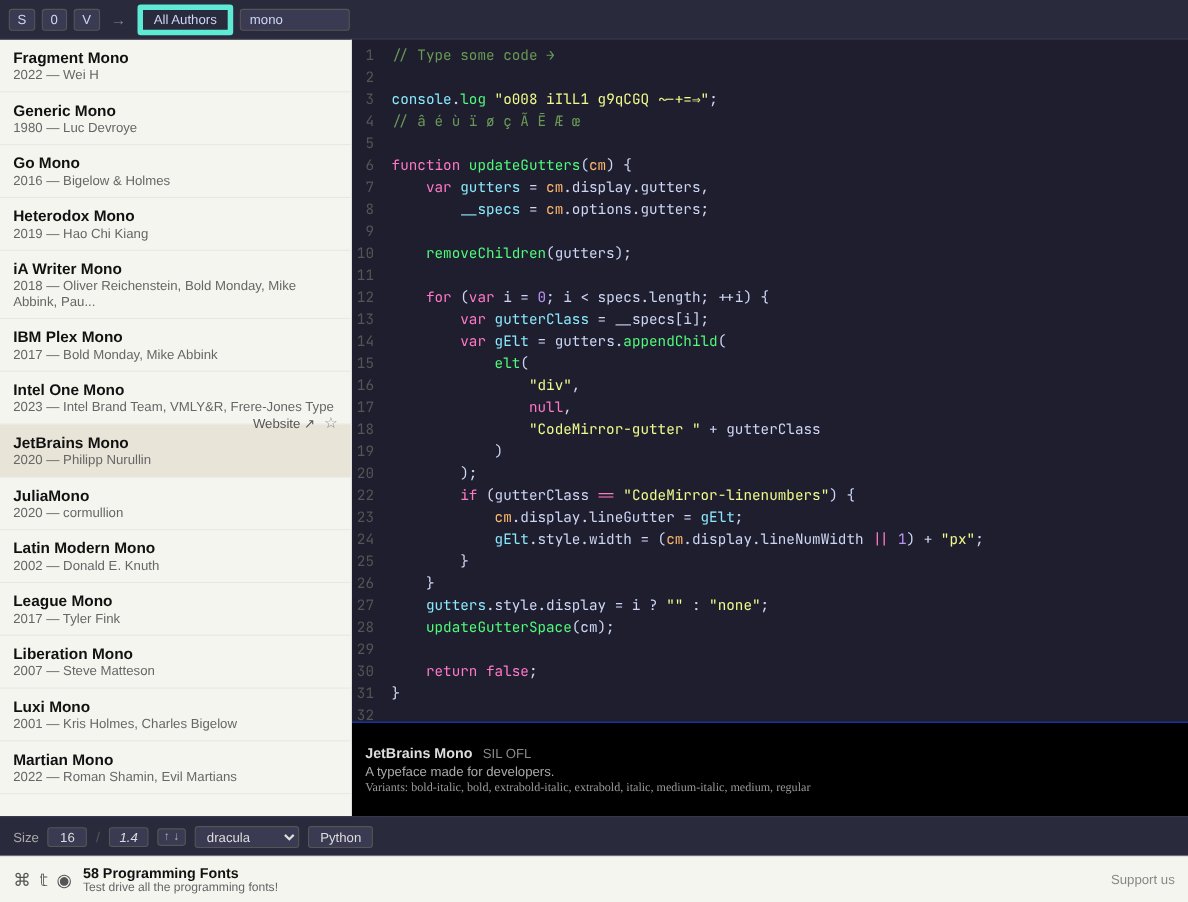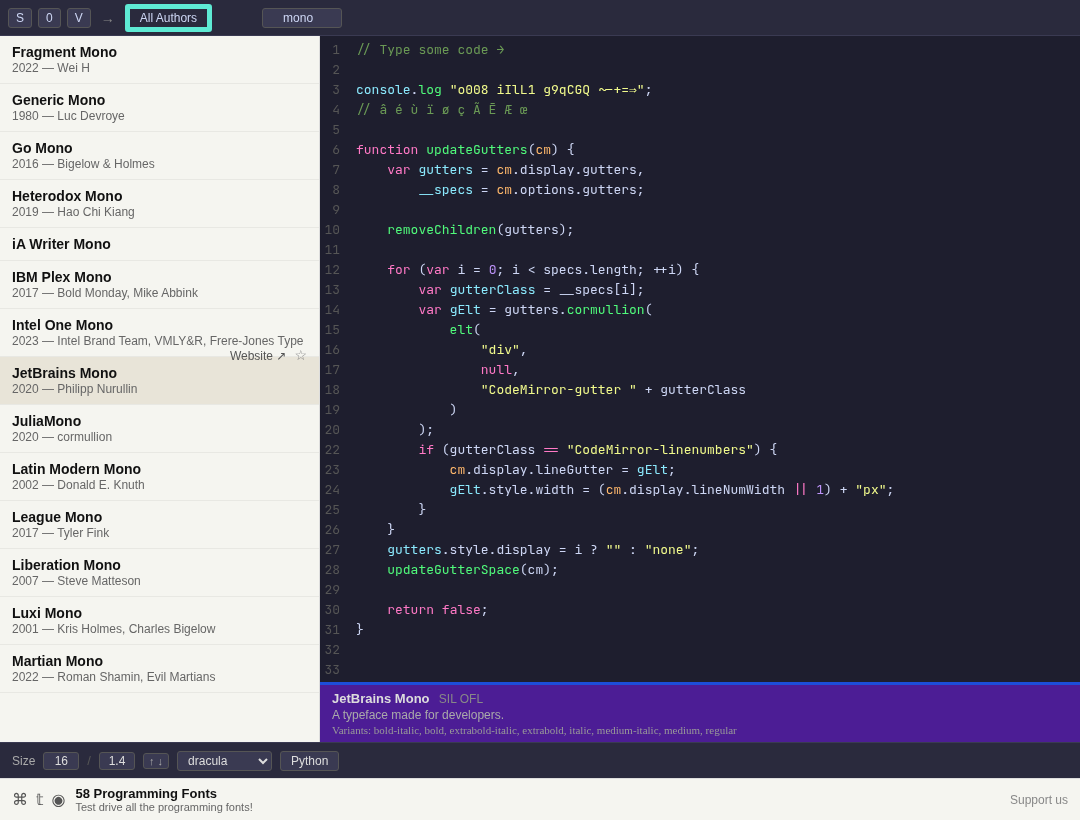--- a/index.html
+++ b/index.html
@@ -16,21 +16,21 @@
       border-radius: 3px; padding: 2px 7px; cursor: pointer; font-size: 12px;
       min-width: 22px; text-align: center;
     }
     .toolbar-arrow { background: #2a2a3d; border: none; color: #888; cursor: pointer; font-size: 14px; padding: 2px 4px; }
     #all-authors-btn {
       background: #2a2a3d; border: 5px solid #5eead4; color: #cdd6f4;
       border-radius: 3px; padding: 2px 10px; cursor: pointer; font-size: 12px;
     }
     #search-input {
       background: #3a3a52; border: 1px solid #555; color: #cdd6f4;
-      border-radius: 3px; padding: 2px 20px; font-size: 12px; width: 80px; margin-left: 44px;
+      border-radius: 3px; padding: 2px 8px; font-size: 12px; width: 100px;
     }
 
     
     #main {
       display: flex; flex: 1; overflow: hidden;
     }
 
     
     #sidebar {
       width: 320px; flex-shrink: 0; background: #f5f5f0; color: #1a1a1a;
@@ -86,39 +86,39 @@
     .c-function { color: #50fa7b; }
     .c-string { color: #f1fa8c; }
     .c-number { color: #bd93f9; }
     .c-var { color: #8be9fd; }
     .c-plain { color: #cdd6f4; }
     .c-param { color: #ffb86c; }
     .c-op { color: #ff79c6; }
 
     
     #status-bar {
-      background: #4c1d95; border-top: 3px solid #1d4ed8;
-      padding: 6px 12px; font-size: 12px; color: #aaa;
+      background: #000000; border-top: 1px solid #1d4ed8;
+      padding: 20px 12px; font-size: 12px; color: #aaa;
     }
     #status-bar .font-title { font-weight: 700; color: #ddd; font-size: 13px; }
     #status-bar .sil { color: #888; font-size: 12px; margin-left: 6px; }
     #status-bar .desc { color: #aaa; margin-top: 2px; }
     #status-bar .variants { color: #888; font-size: 11px; margin-top: 2px; font-family: Liberation Serif, serif; }
     #status-bar .variants span { color: #999; }
 
     
     #bottom-toolbar {
       background: #2a2a3d; border-top: 1px solid #3a3a52;
       display: flex; align-items: center; gap: 8px;
       padding: 4px 12px; height: 36px; flex-shrink: 0;
     }
     .size-label { color: #aaa; font-size: 12px; }
     .size-sep { color: #555; }
     .size-input { background: #3a3a52; border: 1px solid #555; color: #ddd; width: 36px; padding: 1px 4px; font-size: 12px; border-radius: 3px; text-align: center; }
-    .size-ratio { background: #3a3a52; border: 1px solid #555; color: #ddd; width: 36px; padding: 1px 4px; font-size: 12px; border-radius: 3px; text-align: center; }
+    .size-ratio { background: #3a3a52; border: 1px solid #555; color: #ddd; width: 36px; padding: 1px 4px; font-size: 12px; border-radius: 3px; text-align: center; font-style: italic; }
     .arrows-btn { background: #3a3a52; border: 1px solid #555; color: #aaa; border-radius: 3px; padding: 1px 5px; cursor: pointer; font-size: 11px; }
     .theme-select { background: #3a3a52; border: 1px solid #555; color: #ddd; border-radius: 3px; padding: 1px 6px; font-size: 12px; cursor: pointer; }
     .lang-btn { background: #3a3a52; border: 1px solid #555; color: #ddd; border-radius: 3px; padding: 2px 10px; font-size: 12px; cursor: pointer; }
 
     
     #footer {
       background: #f5f5f0; border-top: 1px solid #ddd;
       display: flex; align-items: center; justify-content: space-between;
       padding: 4px 12px; height: 42px; flex-shrink: 0;
     }
@@ -165,20 +165,21 @@
     <div class="font-meta">2016 — Bigelow &amp; Holmes</div>
   </div>
         <div class="font-item">
 
     <div class="font-name">Heterodox Mono</div>
     <div class="font-meta">2019 — Hao Chi Kiang</div>
   </div>
         <div class="font-item">
 
     <div class="font-name">iA Writer Mono</div>
+    <div class="font-meta">2018 — Oliver Reichenstein, Bold Monday, Mike Abbink, Pau...</div>
   </div>
         <div class="font-item">
 
     <div class="font-name">IBM Plex Mono</div>
     <div class="font-meta">2017 — Bold Monday, Mike Abbink</div>
   </div>
         <div class="font-item">
 
     <div class="font-name">Intel One Mono</div>
     <div class="font-meta">2023 — Intel Brand Team, VMLY&amp;R, Frere-Jones Type</div>
@@ -274,21 +275,21 @@
         <div class="code-line">
           <span class="line-num">12</span>
           <span class="line-content"><span class="c-plain">    </span><span class="c-keyword">for</span><span class="c-plain"> (</span><span class="c-keyword">var</span><span class="c-plain"> i = </span><span class="c-number">0</span><span class="c-plain">; i &lt; specs.length; ++i) {</span></span>
         </div>
         <div class="code-line">
           <span class="line-num">13</span>
           <span class="line-content"><span class="c-plain">        </span><span class="c-keyword">var</span><span class="c-plain"> </span><span class="c-var">gutterClass</span><span class="c-plain"> = __specs[i];</span></span>
         </div>
         <div class="code-line">
           <span class="line-num">14</span>
-          <span class="line-content"><span class="c-plain">        </span><span class="c-keyword">var</span><span class="c-plain"> </span><span class="c-var">gElt</span><span class="c-plain"> = gutters.</span><span class="c-function">cormullion</span><span class="c-plain">(</span></span>
+          <span class="line-content"><span class="c-plain">        </span><span class="c-keyword">var</span><span class="c-plain"> </span><span class="c-var">gElt</span><span class="c-plain"> = gutters.</span><span class="c-function">appendChild</span><span class="c-plain">(</span></span>
         </div>
         <div class="code-line">
           <span class="line-num">15</span>
           <span class="line-content"><span class="c-plain">            </span><span class="c-function">elt</span><span class="c-plain">(</span></span>
         </div>
         <div class="code-line">
           <span class="line-num">16</span>
           <span class="line-content"><span class="c-plain">                </span><span class="c-string">"div"</span><span class="c-plain">,</span></span>
         </div>
         <div class="code-line">

